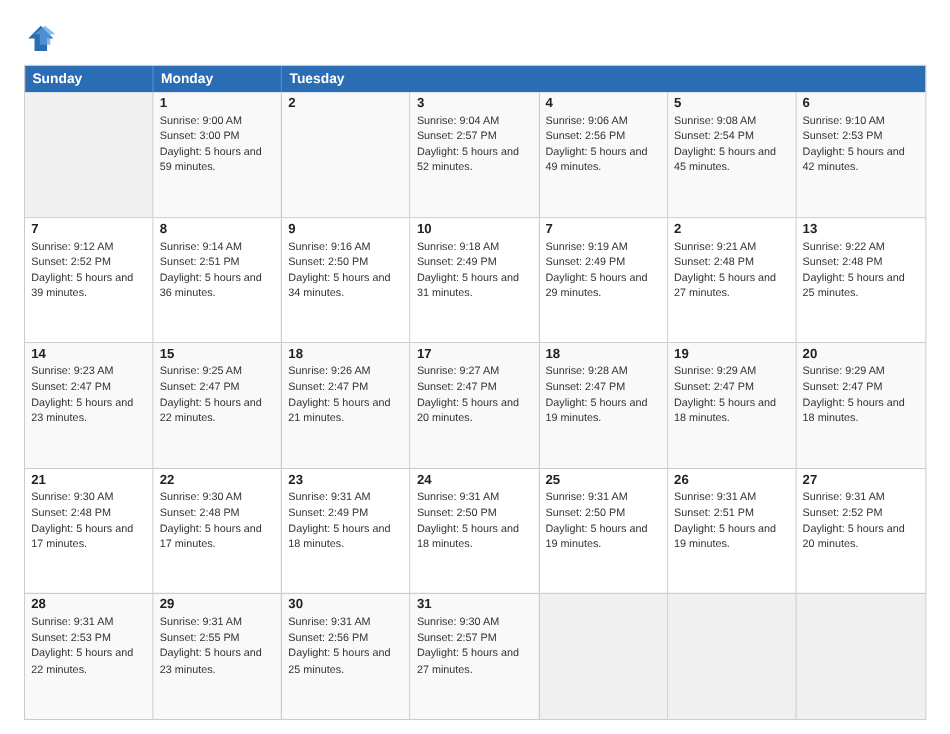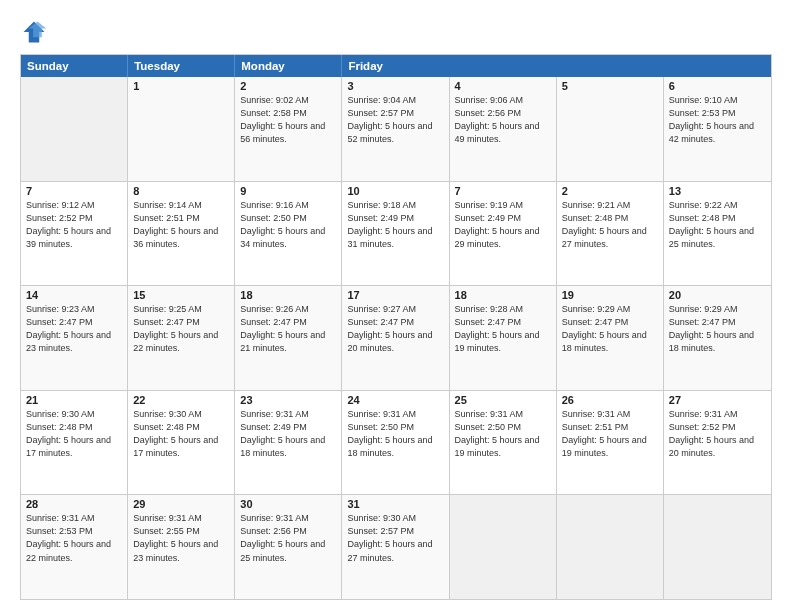--- a/index.html
+++ b/index.html
@@ -137,44 +137,44 @@
     </div>
     <div class="title-block">
       <div class="title-month"></div>
       <div class="title-location"></div>
     </div>
   </div>
 
   <div class="calendar">
     <div class="cal-header">
     <div class="cal-header-cell">Sunday</div>
+        <div class="cal-header-cell">Monday</div>
         <div class="cal-header-cell">Tuesday</div>
-        <div class="cal-header-cell">Monday</div>
-        <div class="cal-header-cell">Friday</div>
       </div>
     <div class="cal-body">
     <div class="cal-row">
           <div class="cal-cell empty"></div>
           <div class="cal-cell">
             <div class="day-num">1</div>
+            <div class="day-detail">Sunrise: 9:00 AM<br>Sunset: 3:00 PM<br>Daylight: 5 hours and 59 minutes.</div>
           </div>
           <div class="cal-cell">
             <div class="day-num">2</div>
-            <div class="day-detail">Sunrise: 9:02 AM<br>Sunset: 2:58 PM<br>Daylight: 5 hours and 56 minutes.</div>
           </div>
           <div class="cal-cell">
             <div class="day-num">3</div>
             <div class="day-detail">Sunrise: 9:04 AM<br>Sunset: 2:57 PM<br>Daylight: 5 hours and 52 minutes.</div>
           </div>
           <div class="cal-cell">
             <div class="day-num">4</div>
             <div class="day-detail">Sunrise: 9:06 AM<br>Sunset: 2:56 PM<br>Daylight: 5 hours and 49 minutes.</div>
           </div>
           <div class="cal-cell">
             <div class="day-num">5</div>
+            <div class="day-detail">Sunrise: 9:08 AM<br>Sunset: 2:54 PM<br>Daylight: 5 hours and 45 minutes.</div>
           </div>
           <div class="cal-cell">
             <div class="day-num">6</div>
             <div class="day-detail">Sunrise: 9:10 AM<br>Sunset: 2:53 PM<br>Daylight: 5 hours and 42 minutes.</div>
           </div>
         </div>
         <div class="cal-row">
           <div class="cal-cell">
             <div class="day-num">7</div>
             <div class="day-detail">Sunrise: 9:12 AM<br>Sunset: 2:52 PM<br>Daylight: 5 hours and 39 minutes.</div>

